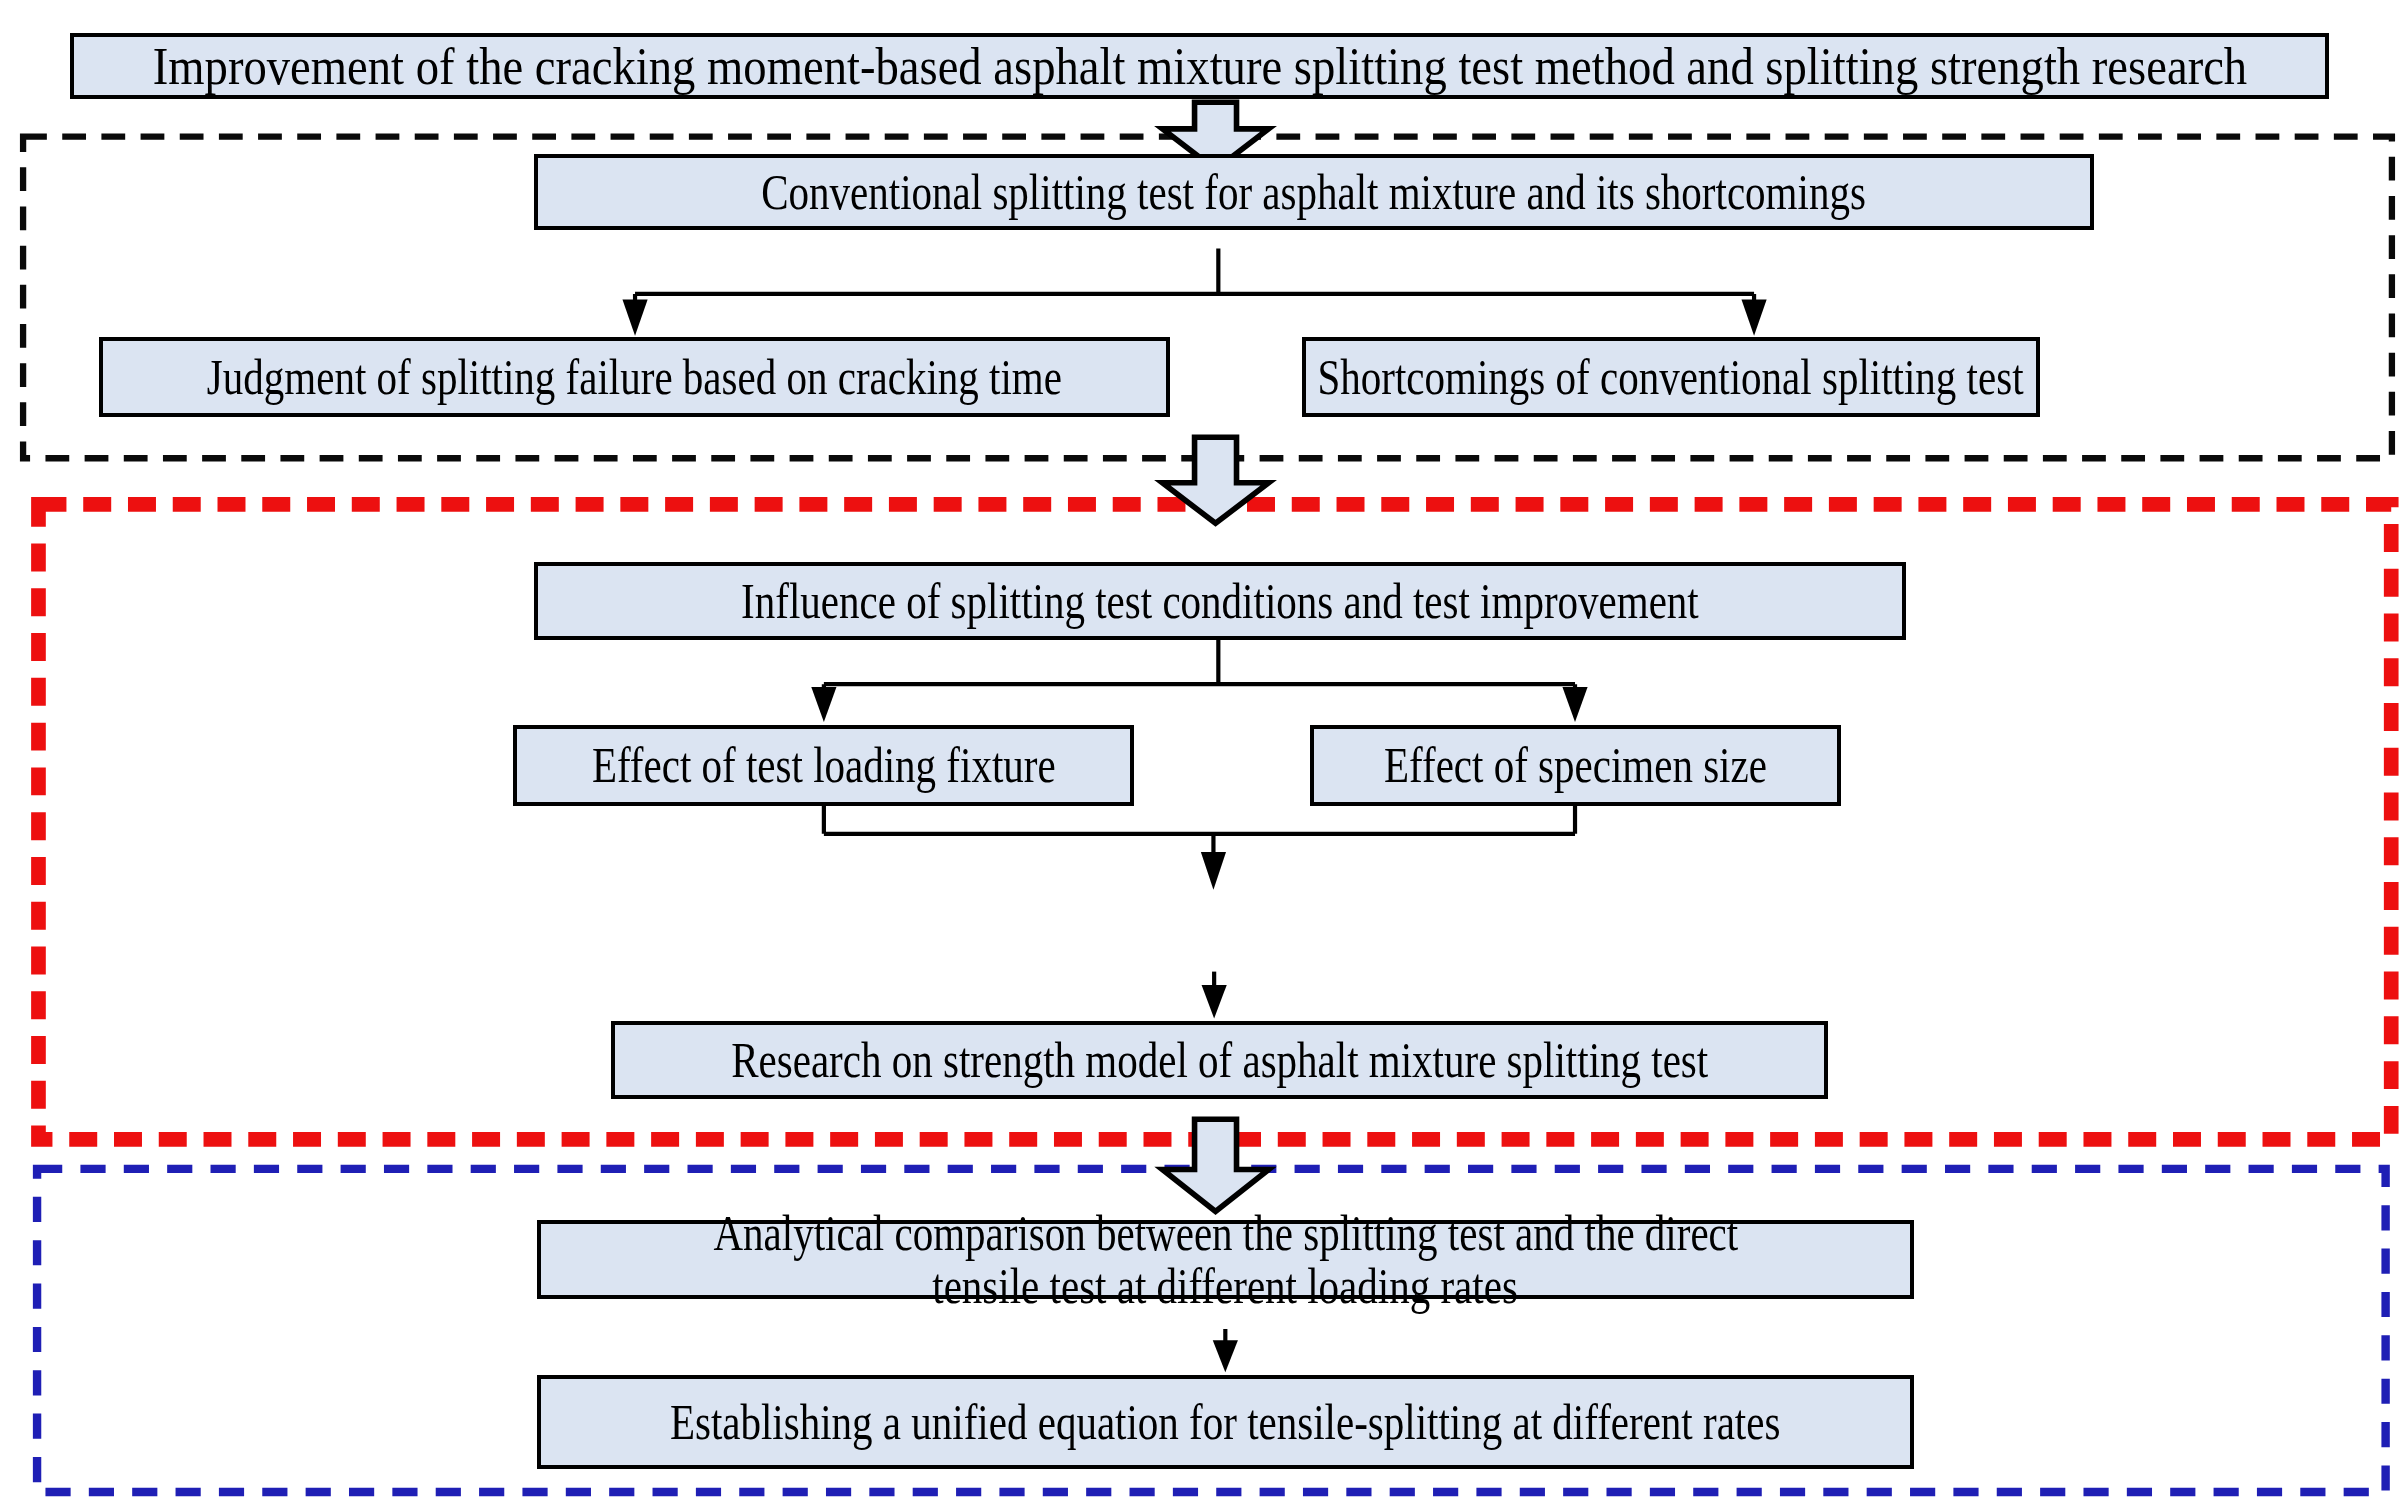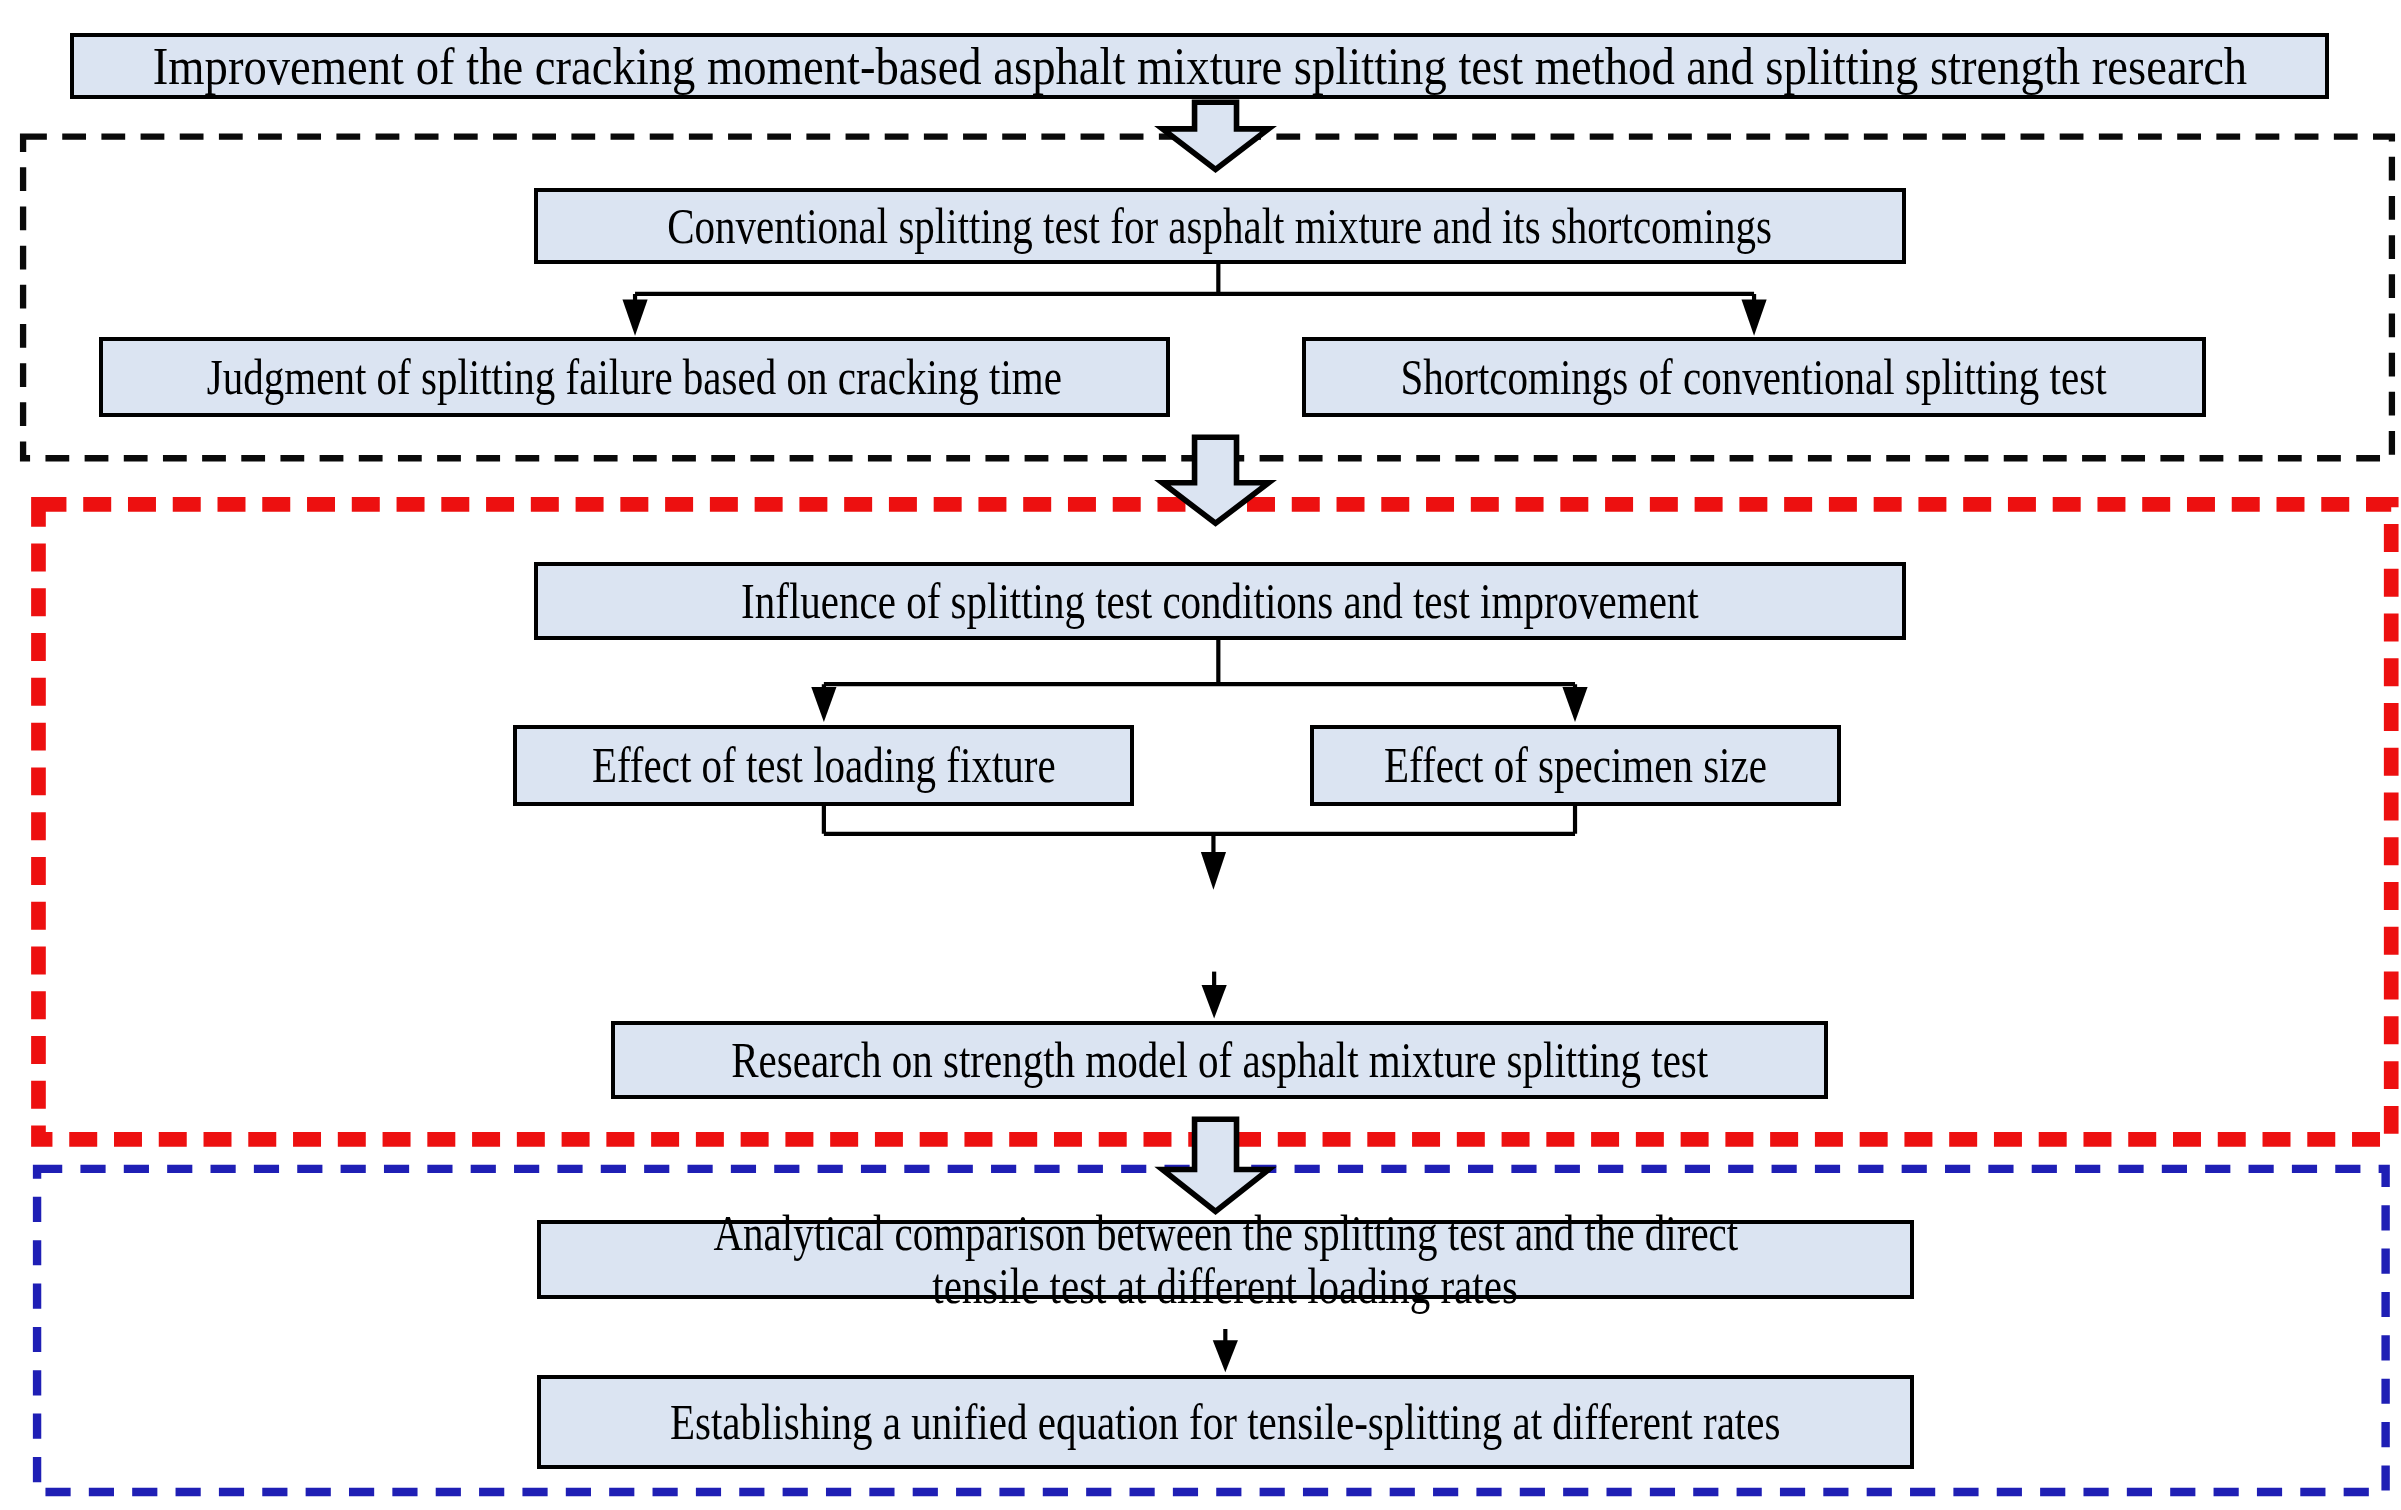--- a/index.html
+++ b/index.html
@@ -76,29 +76,29 @@
 
     <path class="block-arrow" d="M1708,146 L1768,146 L1768,184 L1814,184 L1738,242 L1662,184 L1708,184 Z"></path>
     <path class="block-arrow" d="M1708,625 L1768,625 L1768,690 L1814,690 L1738,748 L1662,690 L1708,690 Z"></path>
     <path class="block-arrow" d="M1708,1600 L1768,1600 L1768,1672 L1814,1672 L1738,1732 L1662,1672 L1708,1672 Z"></path>
   </svg>
 
   <div class="box title-box" style="left:70px;top:33px;width:2259px;height:66px">
     <span class="bt">Improvement of the cracking moment-based asphalt mixture splitting test method and splitting strength research</span>
   </div>
 
-  <div class="box" style="left:534px;top:188px;width:1372px;height:76px">
+  <div class="box" style="left:534px;top:154px;width:1560px;height:76px">
     <span class="bt">Conventional splitting test for asphalt mixture and its shortcomings</span>
   </div>
 
   <div class="box" style="left:99px;top:337px;width:1071px;height:80px">
     <span class="bt">Judgment of splitting failure based on cracking time</span>
   </div>
 
-  <div class="box" style="left:1302px;top:337px;width:904px;height:80px">
+  <div class="box" style="left:1302px;top:337px;width:738px;height:80px">
     <span class="bt">Shortcomings of conventional splitting test</span>
   </div>
 
   <div class="box" style="left:534px;top:562px;width:1372px;height:78px">
     <span class="bt">Influence of splitting test conditions and test improvement</span>
   </div>
 
   <div class="box" style="left:513px;top:725px;width:621px;height:81px">
     <span class="bt">Effect of test loading fixture</span>
   </div>

